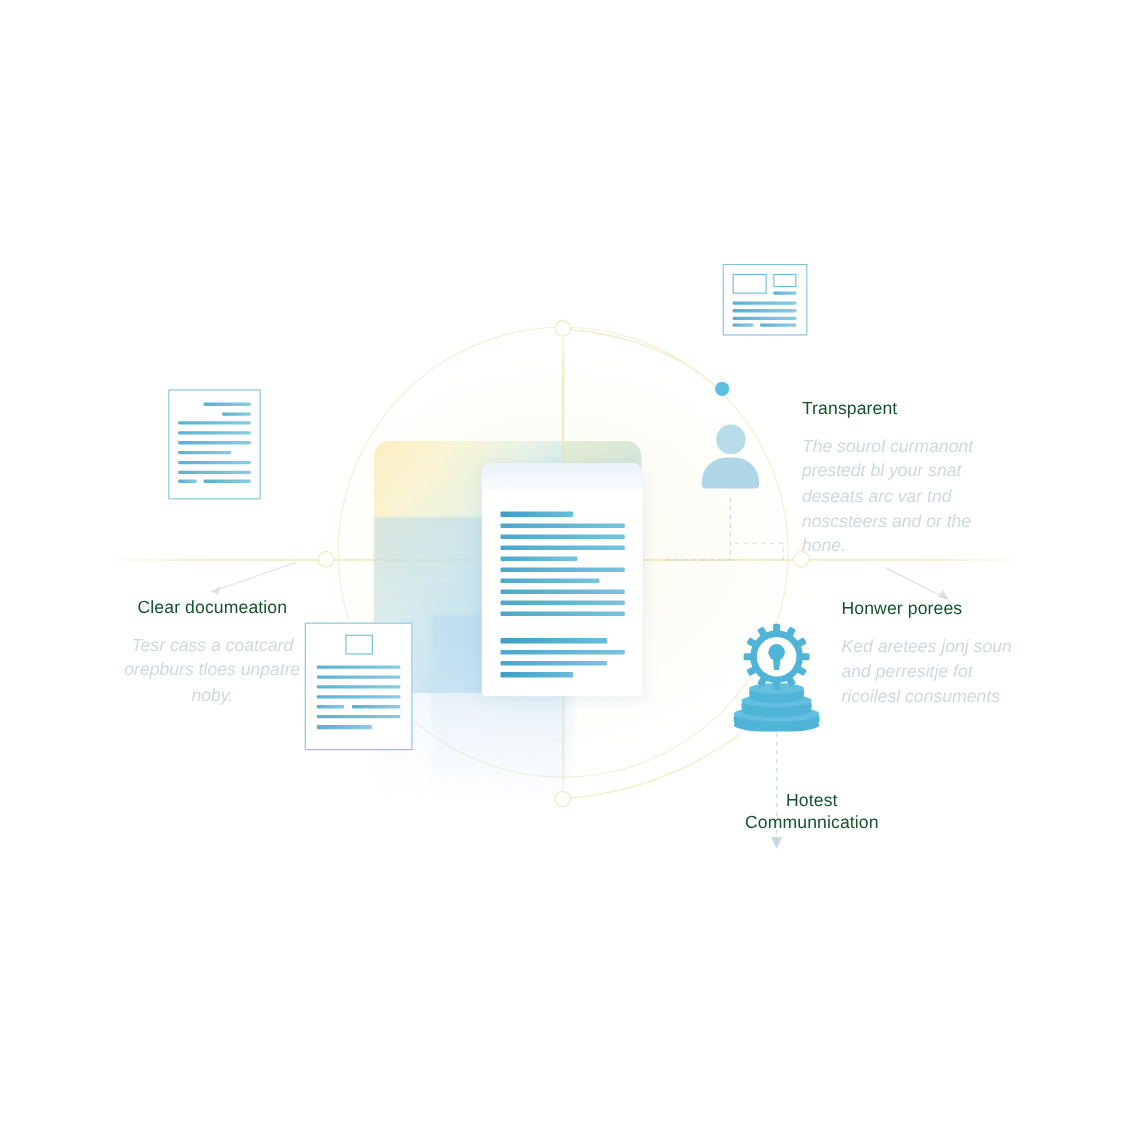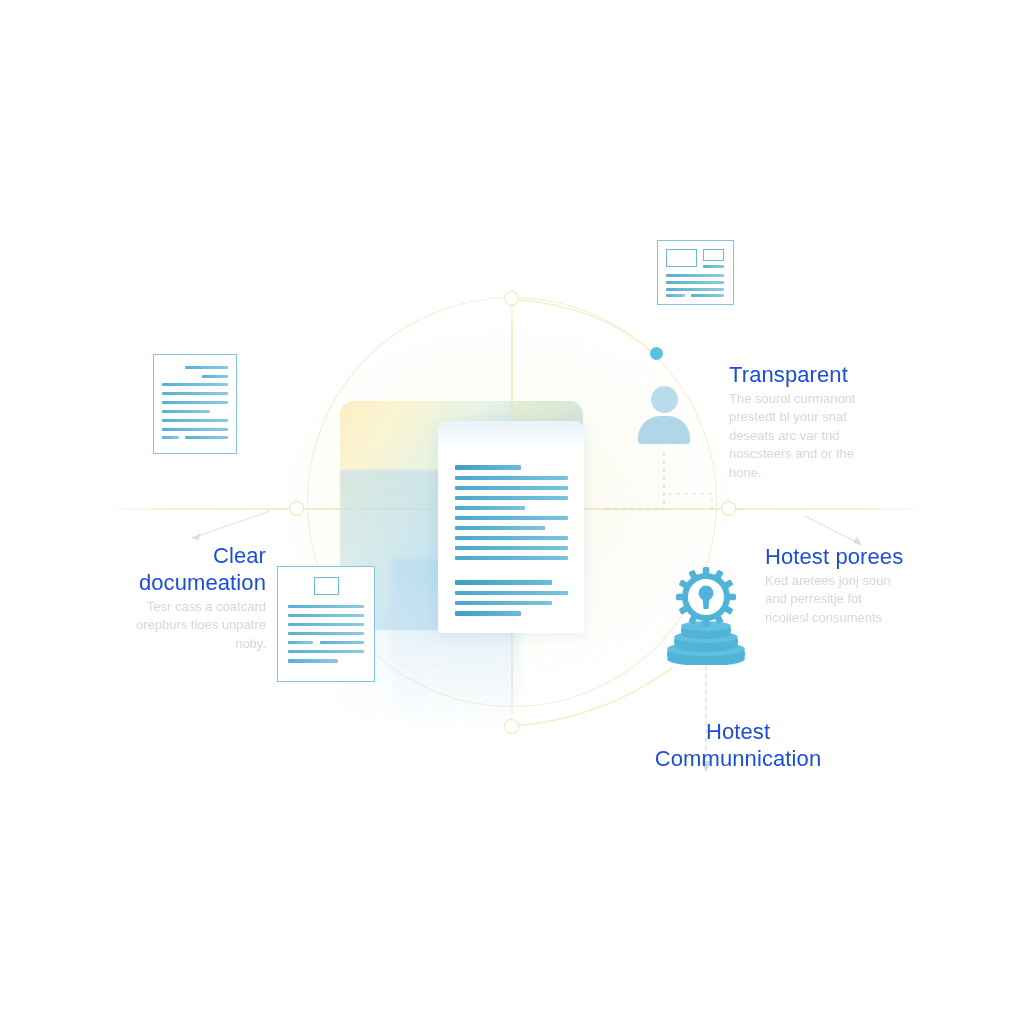--- a/index.html
+++ b/index.html
@@ -222,36 +222,37 @@
     left: 661px; top: 565px;
     width: 90px; height: 100px;
   }
 
   
   .leader { position: absolute; }
 
   
   .label-block { position: absolute; }
   .label-title {
-    font-size: 22px;
+    font-size: 16px;
     font-weight: 400;
-    color: #1d4ed8;
+    color: #14532d;
     letter-spacing: 0.1px;
     line-height: 1.22;
     white-space: pre-line;
   }
   .label-body {
-    margin-top: 1px;
-    font-size: 13px;
+    margin-top: 14px;
+    font-size: 16px;
     line-height: 1.42;
     color: #cfd9dd;
     white-space: pre-line;
-  }
-
-  #block-clear       { left: 96px; top: 543px; width: 170px; text-align: right; }
+    font-style: italic;
+  }
+
+  #block-clear       { left: 108px; top: 543px; width: 170px; text-align: center; }
   #block-transparent { left: 729px; top: 362px; width: 168px; text-align: left; }
   #block-honest-proc { left: 765px; top: 544px; width: 160px; text-align: left; }
   #block-honest-comm { left: 648px; top: 719px; width: 180px; text-align: center; }
   #block-honest-comm .label-body { text-align: left; }
 </style>
 </head>
 <body>
 
 <div id="stage">
 
@@ -403,21 +404,21 @@
   <div class="label-block" id="block-transparent">
     <div class="label-title">Transparent</div>
     <div class="label-body">The sourol curmanont
 prestedt bl your snat
 deseats arc var tnd
 noscsteers and or the
 hone.</div>
   </div>
 
   <div class="label-block" id="block-honest-proc">
-    <div class="label-title">Hotest porees</div>
+    <div class="label-title">Honwer porees</div>
     <div class="label-body">Ked aretees jonj soun
 and perresitje fot
 ricoilesl consuments</div>
   </div>
 
   <div class="label-block" id="block-honest-comm">
     <div class="label-title">Hotest
 Communnication</div>
   </div>
 

